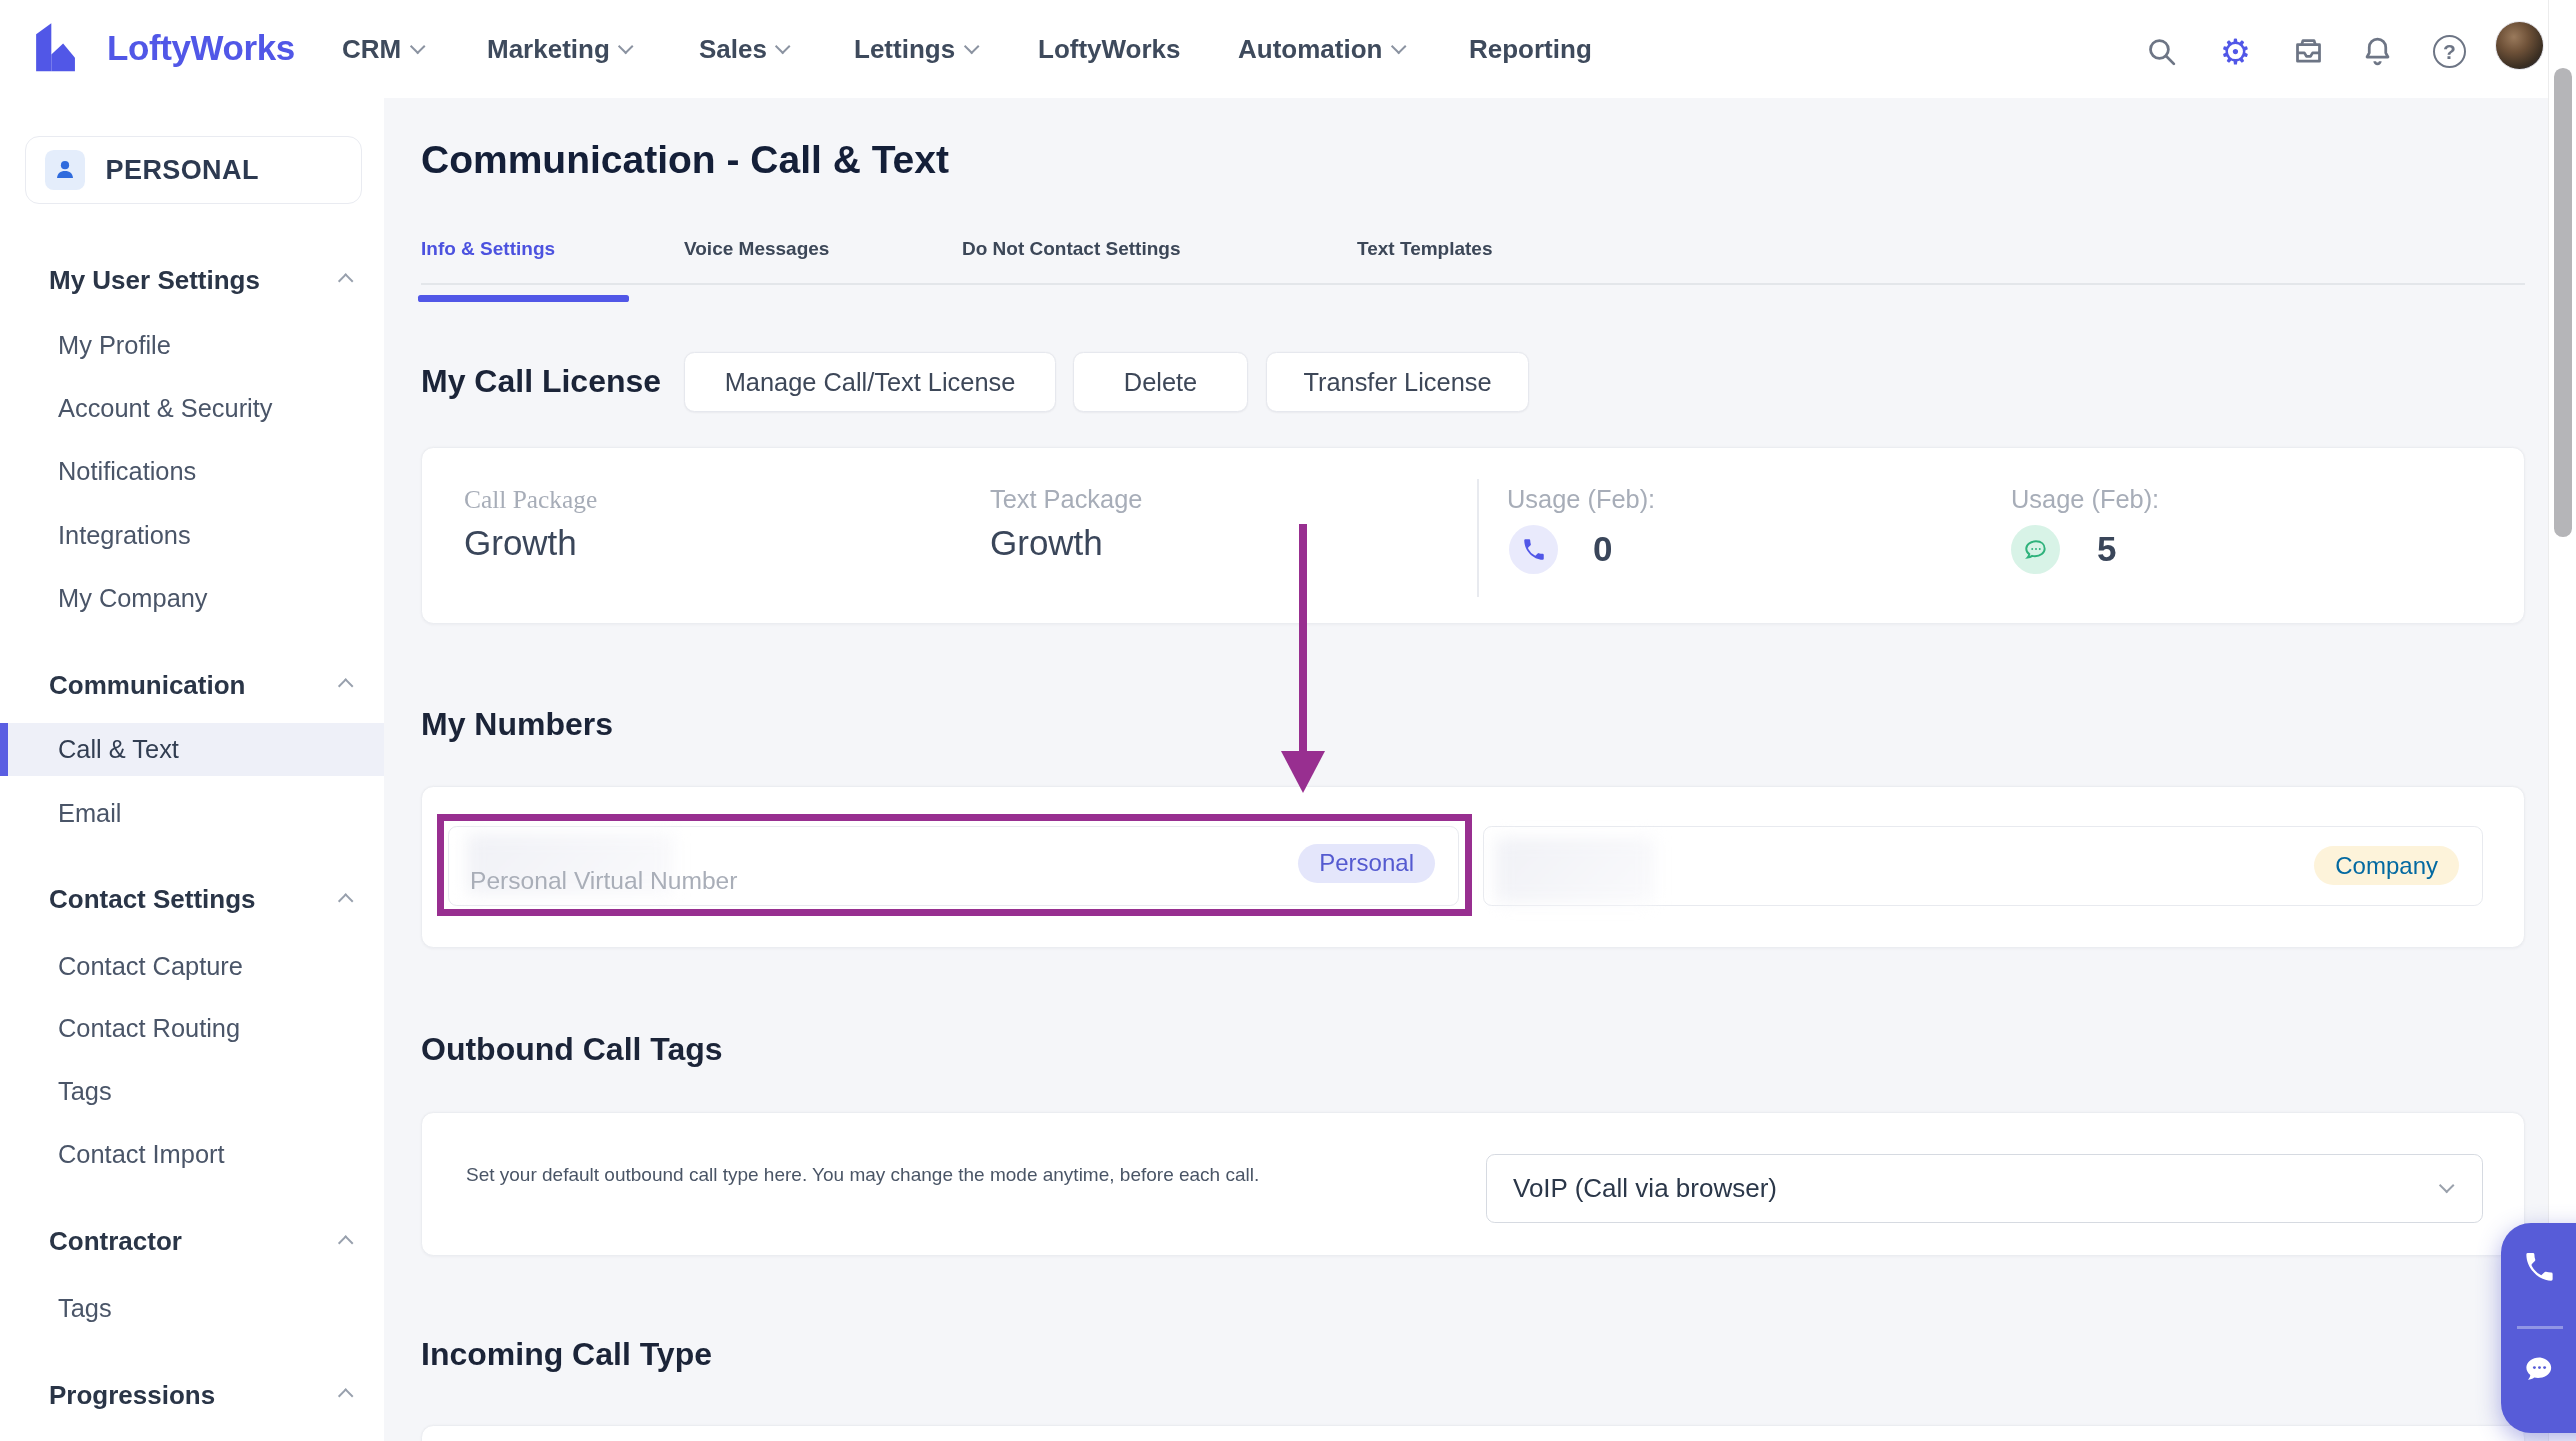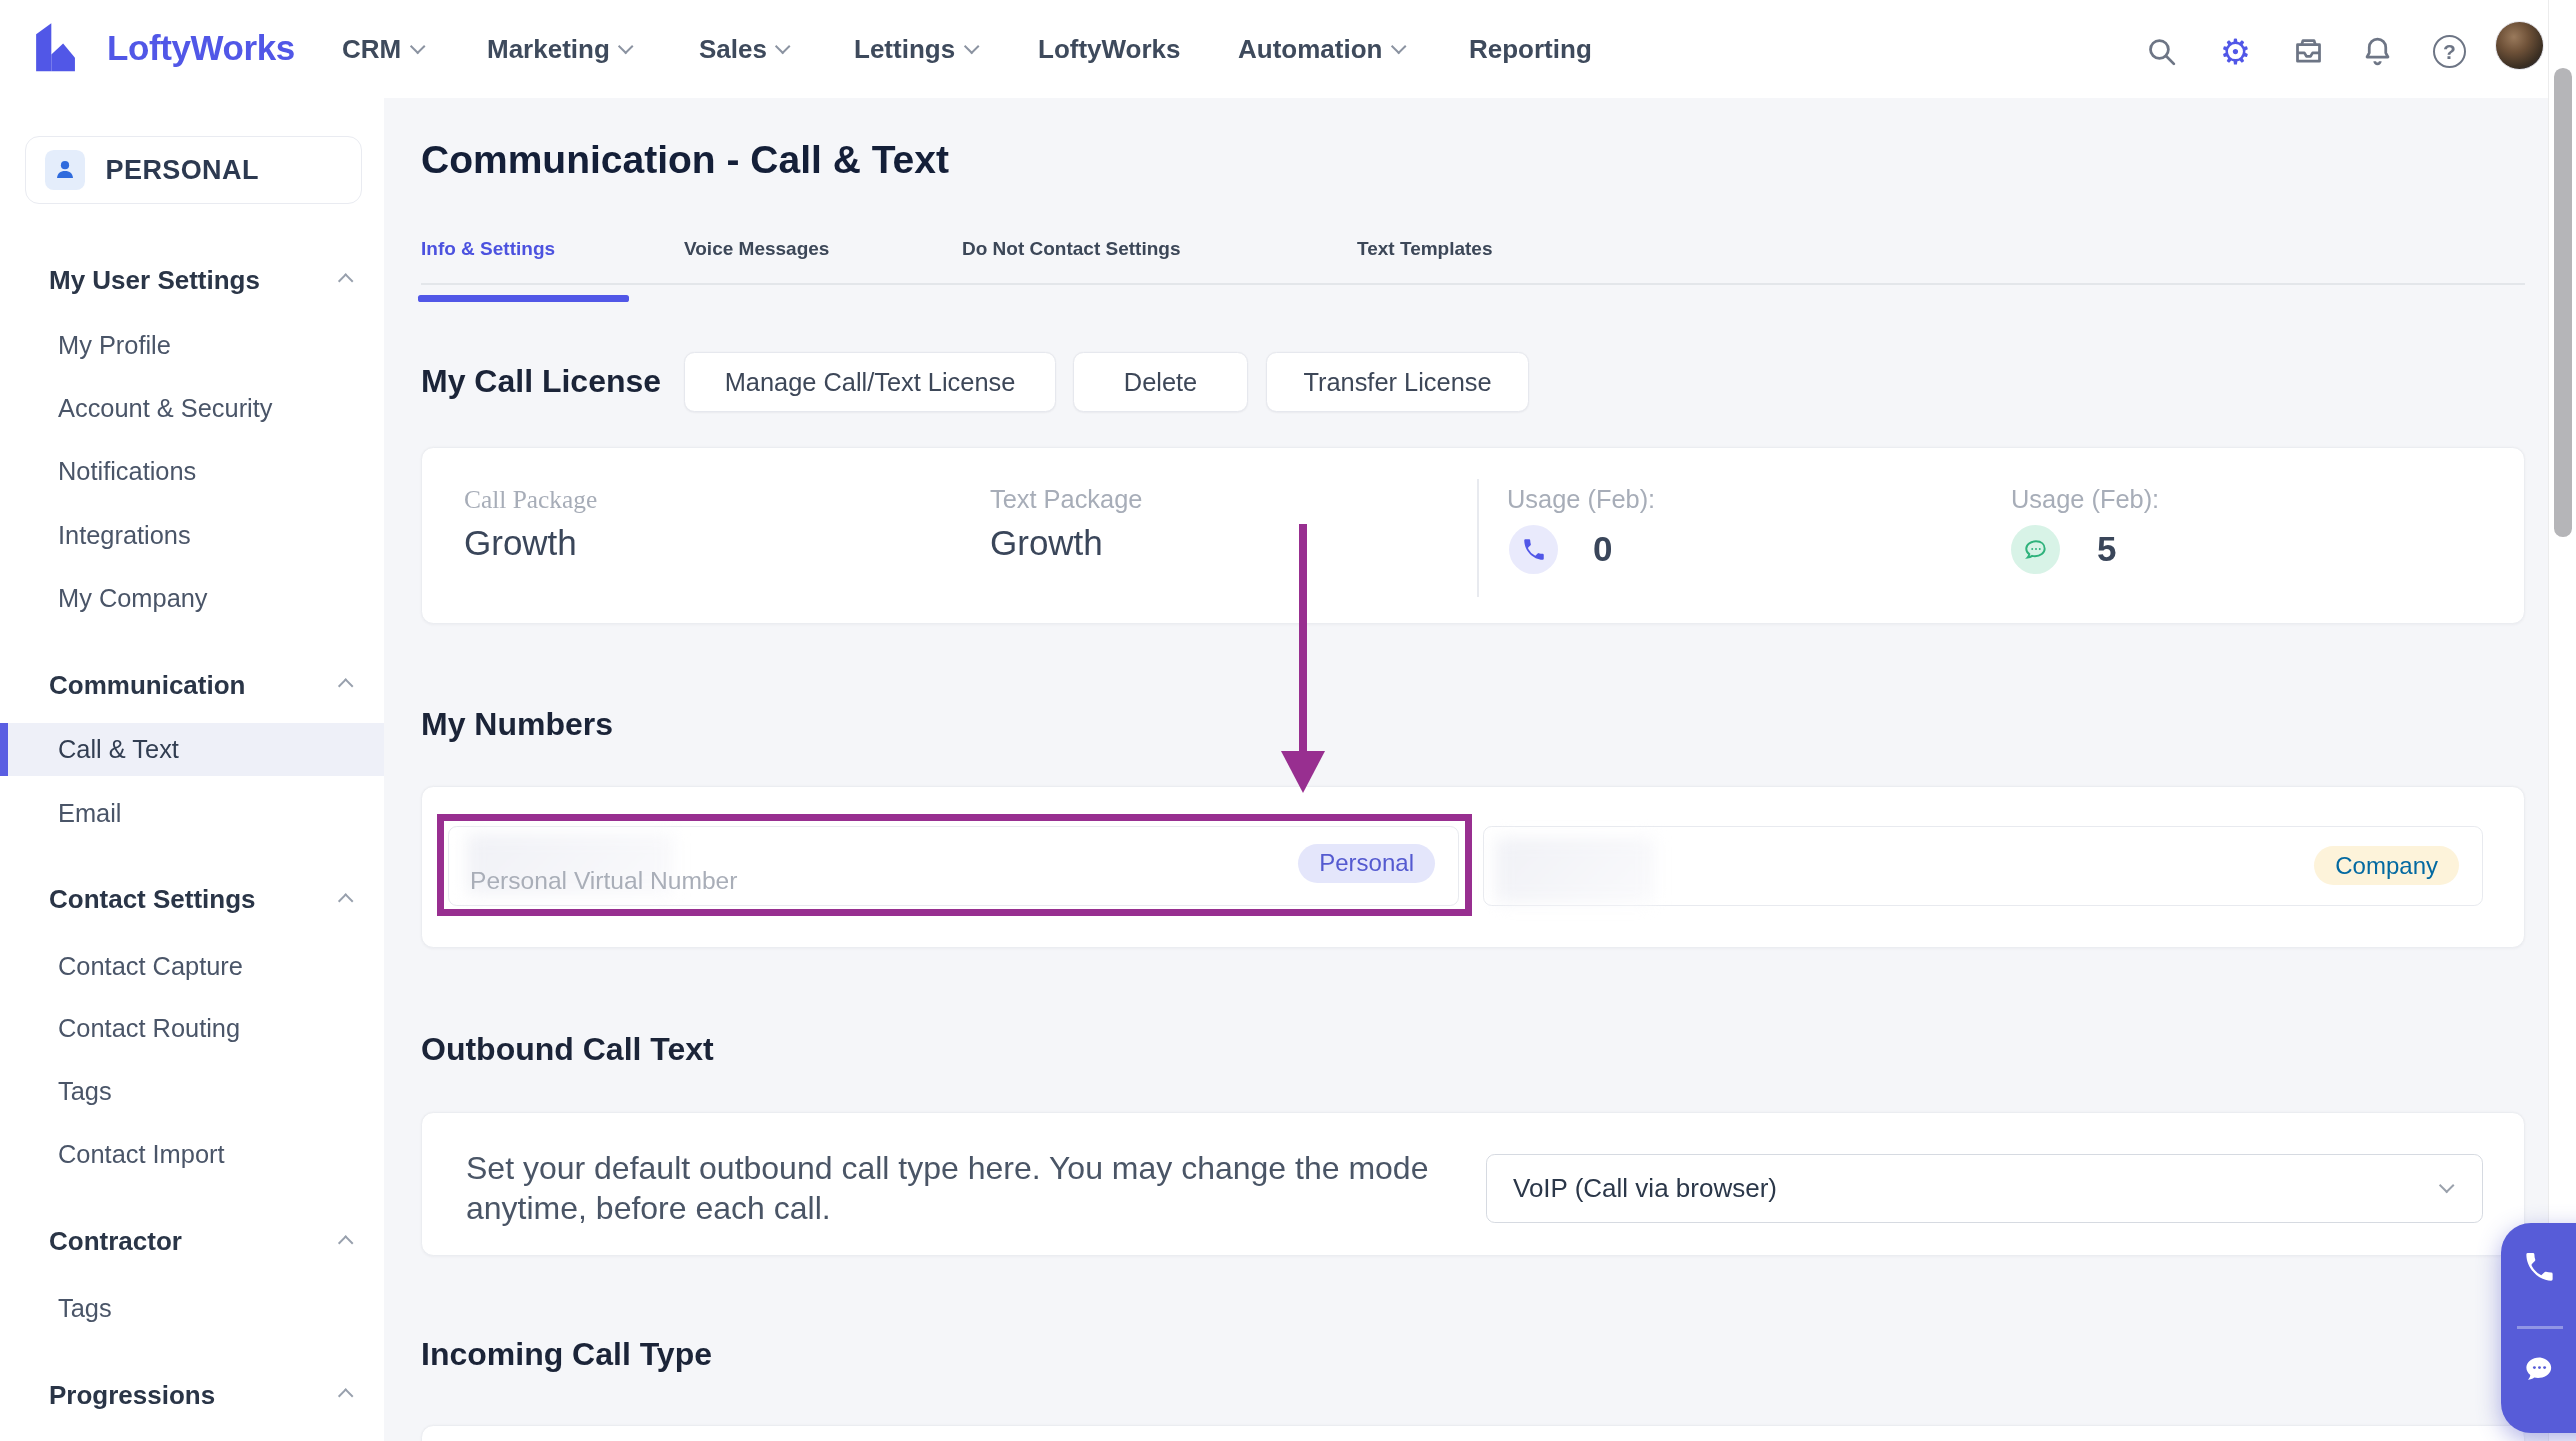--- a/index.html
+++ b/index.html
@@ -72,21 +72,21 @@
   .number-box.personal { left:26px; width:1011px; }
   .number-box.company { left:1061px; width:1000px; }
   .blur-smudge { position:absolute; background:linear-gradient(135deg,#f0f1f6,#fafafc); filter:blur(8px); border-radius:5.3px; }
   .number-label { position:absolute; left:21px; bottom:10.5px; font-size:24.6px; color:#a9aeb8; }
   .badge { position:absolute; right:23px; display:flex; align-items:center; border-radius:20px;
            padding:0 21px; height:39px; font-size:24px; }
   .badge.personal { top:16.7px; background:#e4e6fb; color:#545ad0; }
   .badge.company { top:19px; background:#fdf3da; color:#0369a1; }
 
   .outbound-card { top:1014px; height:144px; }
-  .outbound-desc { position:absolute; left:44px; top:35px; width:991px; font-size:32px; line-height:40px; color:#4a5566; }
+  .outbound-desc { position:absolute; left:44px; top:42px; width:991px; font-size:19px; line-height:40px; color:#4a5566; }
   .select { position:absolute; left:1064px; top:41px; width:997px; height:69px; background:#ffffff;
             border:1.8px solid #d6dae1; border-radius:8.8px; display:flex; align-items:center; cursor:pointer; }
   .select-value { margin-left:26px; font-size:26px; color:#2b3749; }
   .select .chev { position:absolute; right:30px; border-color:#9aa1ac; }
 
   .incoming-card { top:1327px; height:70px; }
 
   
   .arrow-line { position:absolute; left:1299px; top:524px; width:8px; height:228px; background:#982f90; z-index:7; }
   .arrow-head { position:absolute; left:1281px; top:751px; width:0; height:0; z-index:7;
@@ -265,21 +265,21 @@
         <span class="number-label">Personal Virtual Number</span>
         <span class="badge personal">Personal</span>
       </div>
 
       <div class="number-box company">
         <div class="blur-smudge" style="left:12.3px; top:10.5px; width:158px; height:65px;"></div>
         <span class="badge company">Company</span>
       </div>
     </div>
 
-    <div class="section-heading" style="left:37px; top:933px;">Outbound Call Text</div>
+    <div class="section-heading" style="left:37px; top:933px;">Outbound Call Tags</div>
 
     <div class="card outbound-card">
       <div class="outbound-desc">Set your default outbound call type here. You may change the mode anytime, before each call.</div>
       <div class="select">
         <span class="select-value">VoIP (Call via browser)</span>
         <span class="chev"></span>
       </div>
     </div>
 
     <div class="section-heading" style="left:37px; top:1238px;">Incoming Call Type</div>

